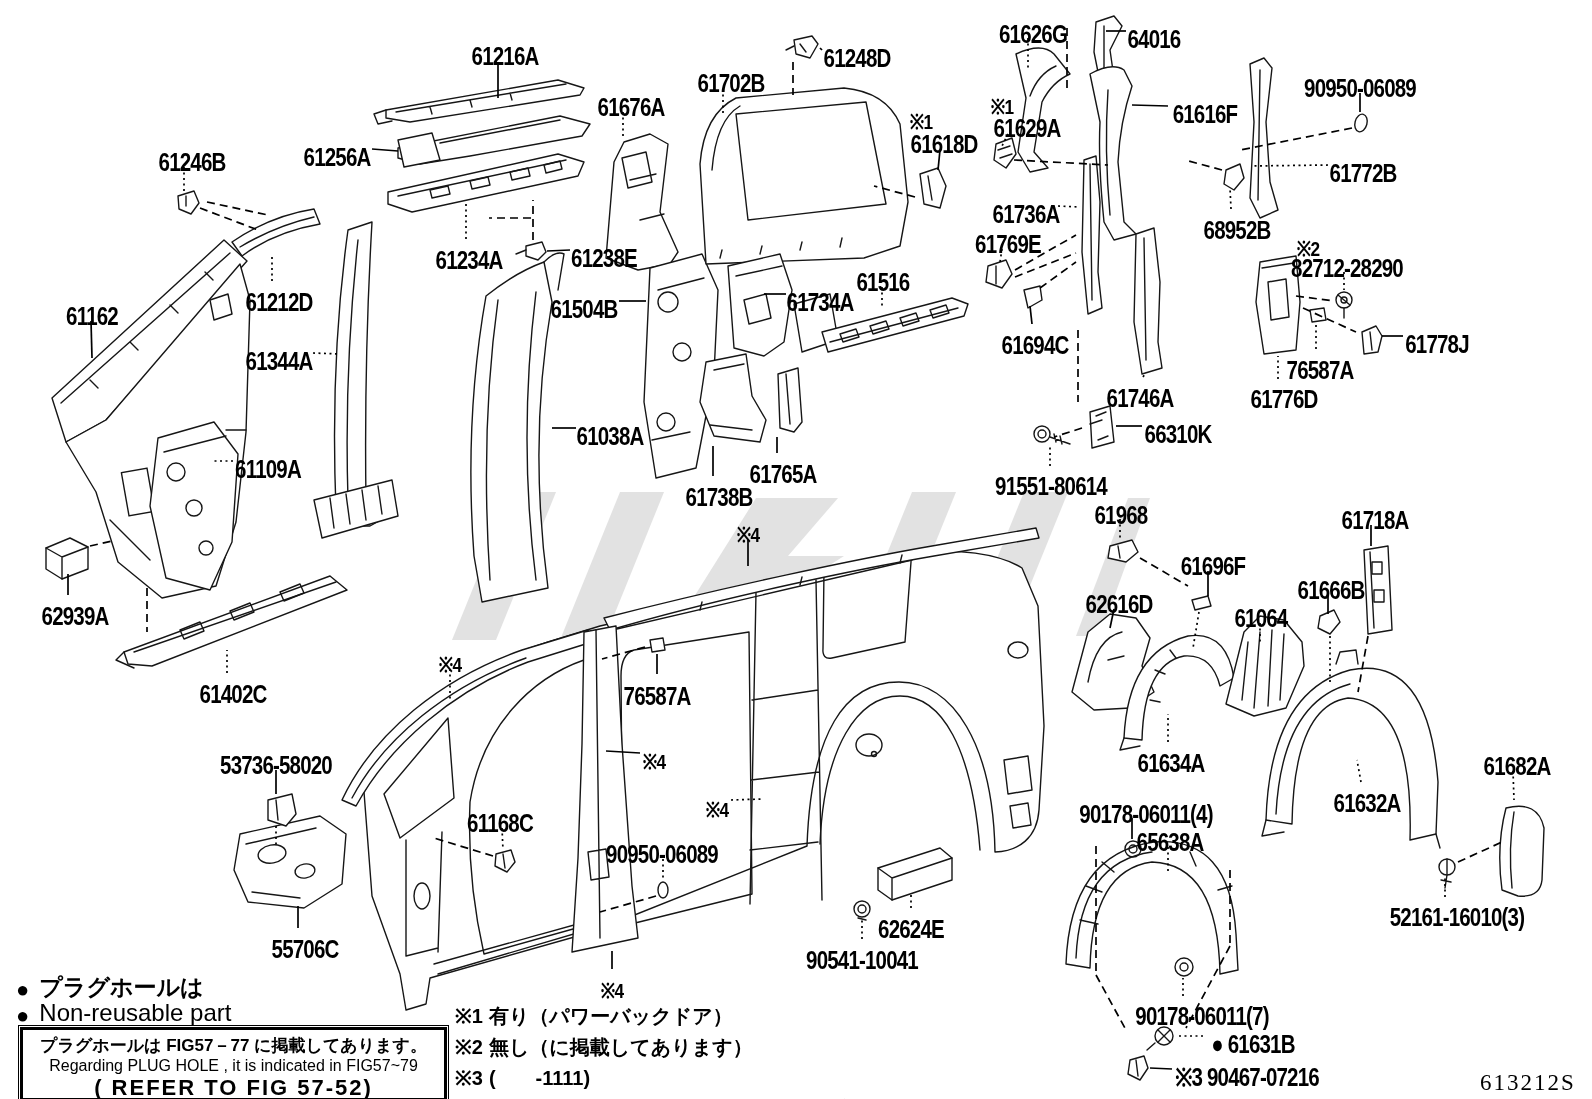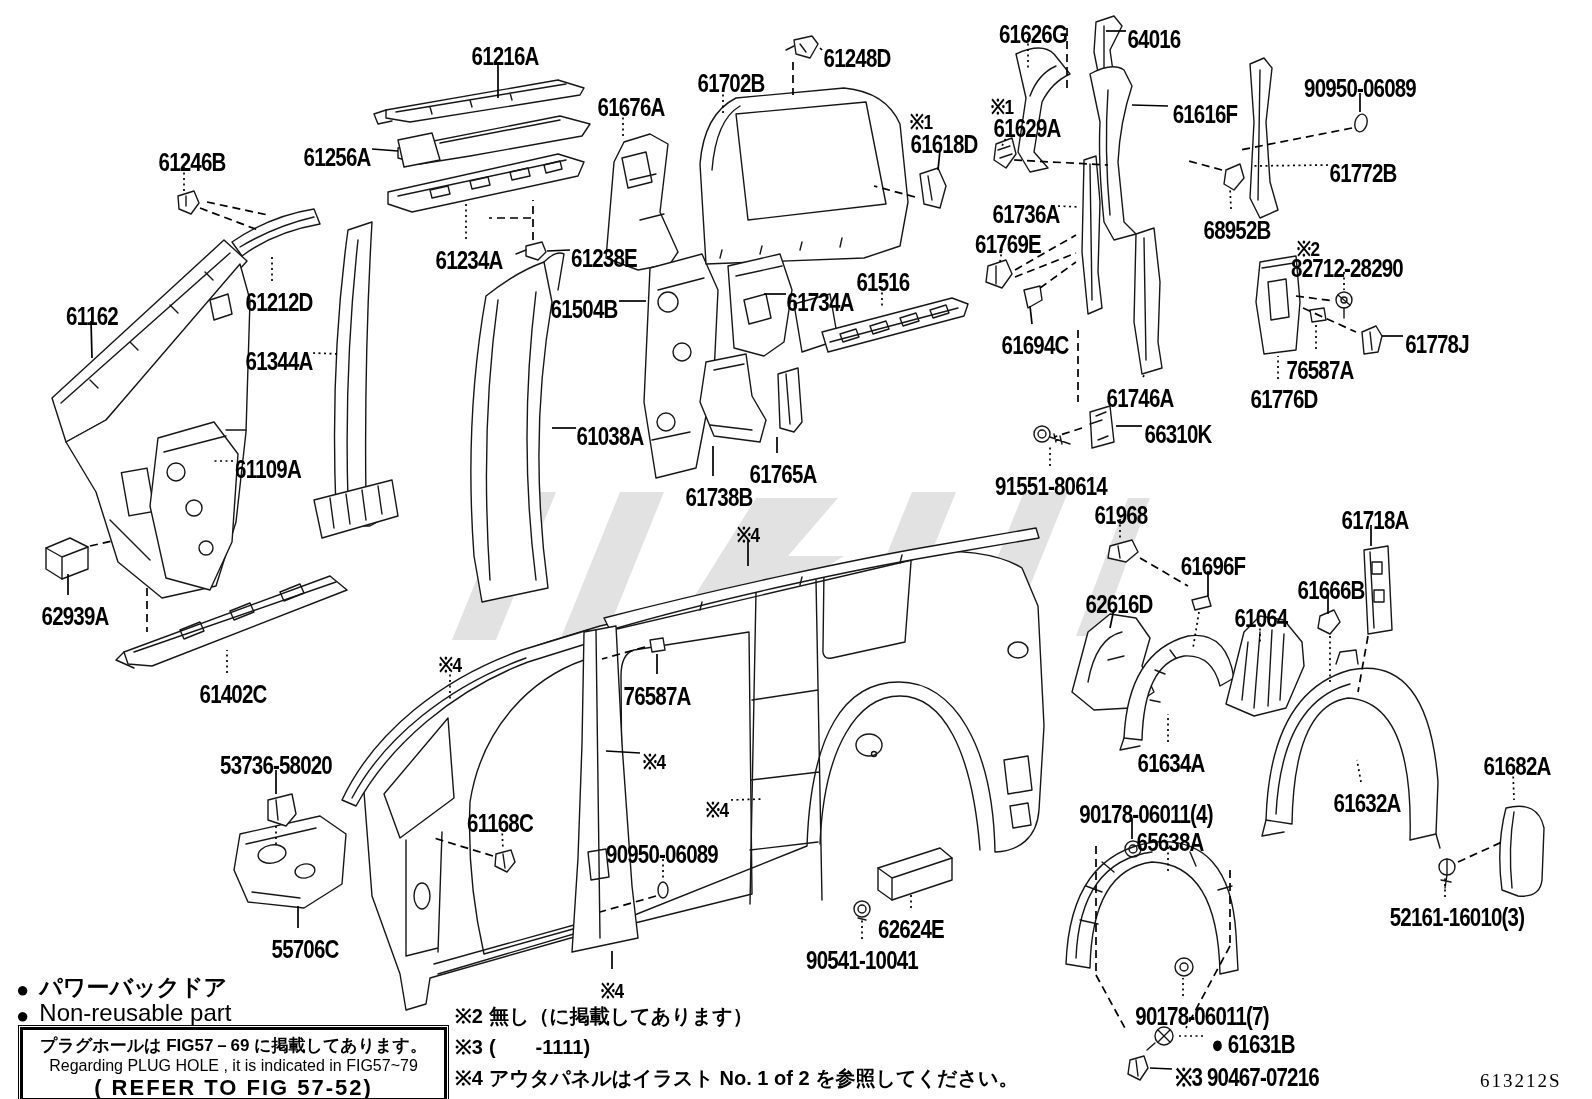--- a/index.html
+++ b/index.html
@@ -27,21 +27,21 @@
   #plug-box{position:absolute;left:20px;top:1027px;width:421px;height:64px;
             border:3px solid #000;outline:1px solid #000;outline-offset:1px;
             text-align:center;padding-top:4px;}
   #plug-box .l1{font-size:17px;font-weight:700;}
   #plug-box .l2{font-size:16px;}
   #plug-box .l3{font-size:22px;font-weight:700;letter-spacing:2px;}
   #footnotes{position:absolute;left:455px;top:1002px;font-size:20px;font-weight:700;}
   #footnotes .fr{margin-bottom:3px;white-space:nowrap;}
   #footnotes .mk{margin-right:6px;}
   #diagram-code{position:absolute;left:1480px;top:1070px;font-family:"Liberation Serif",serif;
-            font-size:19px;letter-spacing:2px;font-weight:400;}
+            font-size:23px;letter-spacing:2px;font-weight:400;}
 </style>
 </head>
 <body>
 
 <div class="stage">
 
   <svg id="art" class="layer" width="1592" height="1099" viewBox="0 0 1592 1099">
 
     <g>
       <path class="wm" d="M452,640 L512,492 L556,492 L496,640 Z"></path>
@@ -511,32 +511,33 @@
       <span class="plabel" style="left: 719px; top: 489px;">61738B</span>
       <span class="plabel" style="left: 783px; top: 466px;">61765A</span>
       <span class="plabel" style="left: 268px; top: 461px;">61109A</span>
       <span class="plabel" style="left: 75px; top: 608px;">62939A</span>
       <span class="plabel" style="left: 233px; top: 686px;">61402C</span>
       <span class="plabel" style="left: 276px; top: 757px;">53736-58020</span>
       <span class="plabel" style="left: 305px; top: 941px;">55706C</span>
     </div>
 
   <div class="legend-row" id="legend-ja">
-    <span class="bullet">●</span><span>パワーバックドア</span>
+    <span class="bullet">●</span><span>プラグホールは</span>
   </div>
   <div class="legend-row" id="legend-en">
     <span class="bullet">●</span><span>Non-reusable part</span>
   </div>
 
   <div id="plug-box">
-    <div class="l1">プラグホールは FIG57－69 に掲載してあります。</div>
+    <div class="l1">プラグホールは FIG57－77 に掲載してあります。</div>
     <div class="l2">Regarding PLUG HOLE , it is indicated in FIG57~79</div>
     <div class="l3">( REFER TO FIG 57-52)</div>
   </div>
 
   <div id="footnotes">
+    <div class="fr"><span class="mk">※1</span><span>有り（パワーバックドア）</span></div>
     <div class="fr"><span class="mk">※2</span><span>無し（に掲載してあります）</span></div>
     <div class="fr"><span class="mk">※3</span><span>(　　-1111)</span></div>
     <div class="fr"><span class="mk">※4</span><span>アウタパネルはイラスト No. 1 of 2 を参照してください。</span></div>
   </div>
 
   <div id="diagram-code">613212S</div>
 </div>
 
 </body></html>

